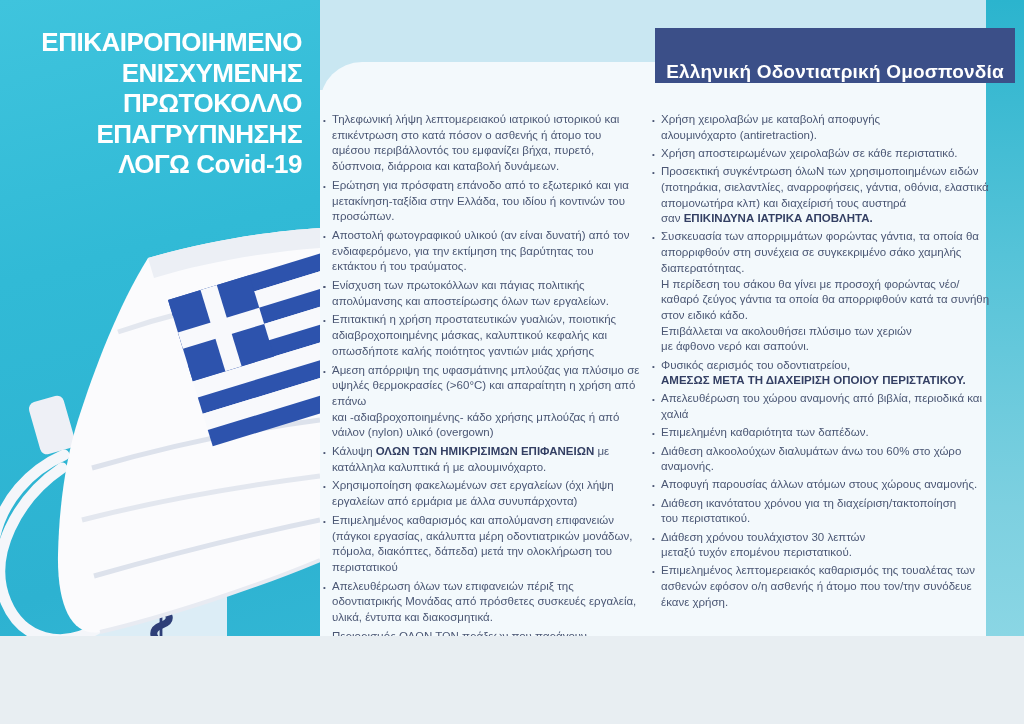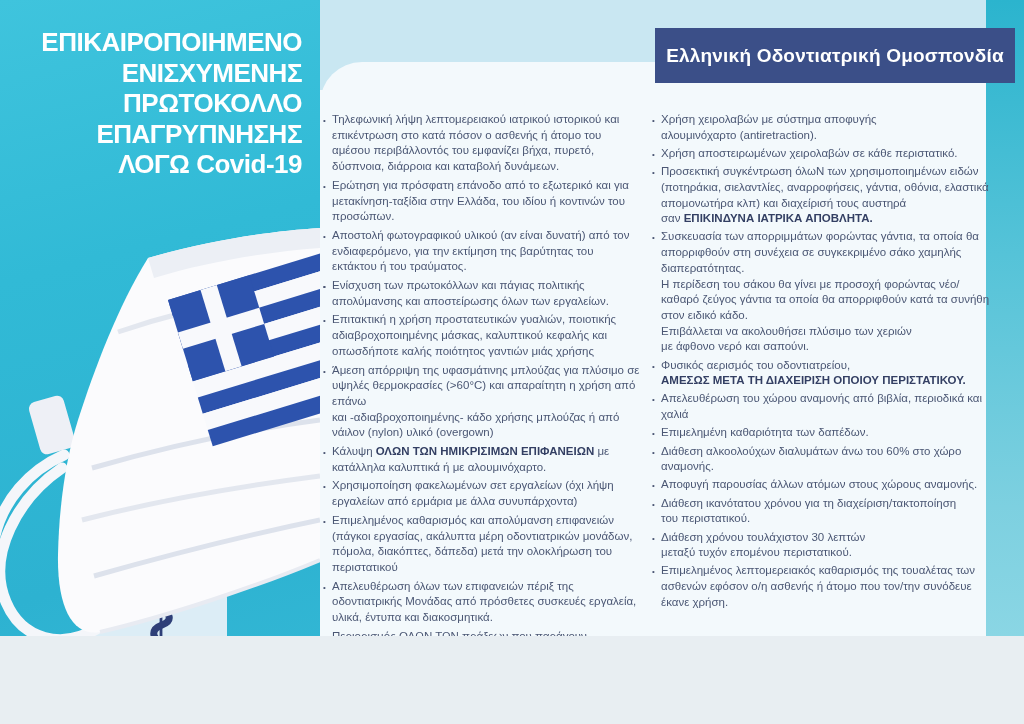--- a/index.html
+++ b/index.html
@@ -33,21 +33,21 @@
   .side-strip{
     position:absolute;left:986px;top:0;width:38px;height:724px;
     background:linear-gradient(180deg,#2bb4ce 0%,#55c3d8 35%,#7dd0e0 70%,#93dae7 100%);
   }
   .content-panel{
     position:absolute;left:320px;top:62px;width:666px;height:640px;
     background:#f3f9fc;border-top-left-radius:42px;
   }
   .org-banner{
     position:absolute;left:655px;top:28px;width:360px;height:55px;
-    background:#3b4f88;display:flex;align-items:center;justify-content:center;
+    background:#3b4f88;display:flex;align-items:flex-end;justify-content:center;
   }
   .org-banner span{color:#ffffff;font-weight:bold;font-size:19px;letter-spacing:0.2px;}
   .bottom-bar{position:absolute;left:320px;top:702px;width:666px;height:22px;background:#3b4f88;}
   
   .col{
     margin:0;padding:0;list-style:none;
     color:#4b5774;font-size:11.5px;line-height:15.7px;
   }
   .col li{position:relative;padding-left:9px;margin-bottom:3px;}
   .col li .dot{position:absolute;left:0;top:1px;font-size:8px;color:#4b5774;}
@@ -150,21 +150,21 @@
       <li><span class="dot">•</span><span>Χρησιμοποίηση φακελωμένων σετ εργαλείων (όχι λήψη εργαλείων από ερμάρια με άλλα συνυπάρχοντα)</span></li>
       <li><span class="dot">•</span><span>Επιμελημένος καθαρισμός και απολύμανση επιφανειών  (πάγκοι εργασίας, ακάλυπτα μέρη οδοντιατρικών μονάδων, πόμολα, διακόπτες, δάπεδα) μετά την ολοκλήρωση του περιστατικού</span></li>
       <li><span class="dot">•</span><span>Απελευθέρωση όλων των επιφανειών πέριξ της οδοντιατρικής Μονάδας από πρόσθετες συσκευές εργαλεία, υλικά, έντυπα και διακοσμητικά.</span></li>
       <li><span class="dot">•</span><span>Περιορισμός ΟΛΩΝ ΤΩΝ πράξεων που παράγουν αερόλυμα.</span></li>
       <li><span class="dot">•</span><span>Χρήση ισχυρών αναρροφητικών συστημάτων.</span></li>
       <li><span class="dot">•</span><span>Συνεργασία με έμπειρο ή εξειδικευμένο βοηθό ή ακόμα καλύτερα με άλλο ένα οδοντίατρο (ενισχυμένο πρωτόκολλο 4 χεριών)</span></li>
     </ul>
 
   <div class="col-right-wrap">
     <ul class="col">
-        <li><span class="dot">•</span><span>Χρήση χειρολαβών με  σύστημα αποφυγής</span><br><span>αλουμινόχαρτο (antiretraction).</span></li>
+        <li><span class="dot">•</span><span>Χρήση χειρολαβών με  καταβολή αποφυγής</span><br><span>αλουμινόχαρτο (antiretraction).</span></li>
         <li><span class="dot">•</span><span>Χρήση αποστειρωμένων χειρολαβών σε κάθε περιστατικό.</span></li>
         <li><span class="dot">•</span><span>Προσεκτική συγκέντρωση όλωΝ των χρησιμοποιημένων ειδών (ποτηράκια, σιελαντλίες, αναρροφήσεις, γάντια, οθόνια, ελαστικά απομονωτήρα κλπ) και διαχείρισή τους αυστηρά</span><br><span>σαν </span><span class="bold">ΕΠΙΚΙΝΔΥΝΑ ΙΑΤΡΙΚΑ ΑΠΟΒΛΗΤΑ.</span></li>
         <li><span class="dot">•</span><span>Συσκευασία των απορριμμάτων φορώντας γάντια, τα οποία θα απορριφθούν στη συνέχεια σε συγκεκριμένο σάκο χαμηλής διαπερατότητας.</span><br><span>Η περίδεση του σάκου θα γίνει με προσοχή φορώντας νέο/καθαρό ζεύγος γάντια  τα οποία θα απορριφθούν κατά τα συνήθη στον ειδικό κάδο.</span><br><span>Επιβάλλεται να ακολουθήσει πλύσιμο των χεριών</span><br><span>με άφθονο νερό και σαπούνι.</span></li>
         <li><span class="dot">•</span><span>Φυσικός αερισμός του οδοντιατρείου,</span><br><span class="bold">ΑΜΕΣΩΣ ΜΕΤΑ ΤΗ ΔΙΑΧΕΙΡΙΣΗ ΟΠΟΙΟΥ ΠΕΡΙΣΤΑΤΙΚΟΥ.</span></li>
         <li><span class="dot">•</span><span>Απελευθέρωση του χώρου αναμονής από βιβλία, περιοδικά και χαλιά</span></li>
         <li><span class="dot">•</span><span>Επιμελημένη καθαριότητα  των δαπέδων.</span></li>
         <li><span class="dot">•</span><span>Διάθεση αλκοολούχων διαλυμάτων άνω του 60% στο χώρο αναμονής.</span></li>
         <li><span class="dot">•</span><span>Αποφυγή παρουσίας άλλων ατόμων στους χώρους αναμονής.</span></li>
         <li><span class="dot">•</span><span>Διάθεση ικανότατου χρόνου για τη διαχείριση/τακτοποίηση</span><br><span>του περιστατικού.</span></li>
         <li><span class="dot">•</span><span>Διάθεση χρόνου τουλάχιστον 30 λεπτών</span><br><span>μεταξύ τυχόν επομένου περιστατικού.</span></li>

